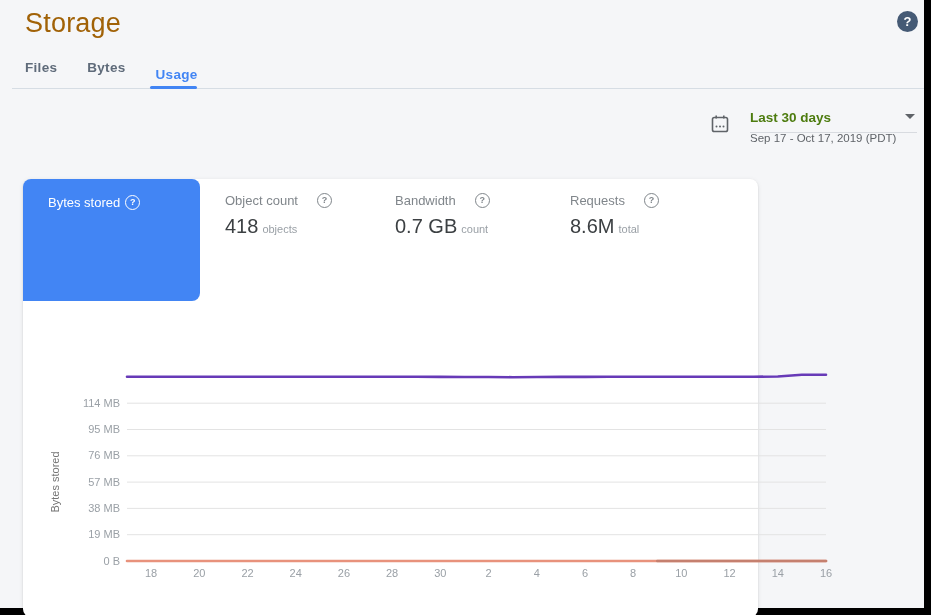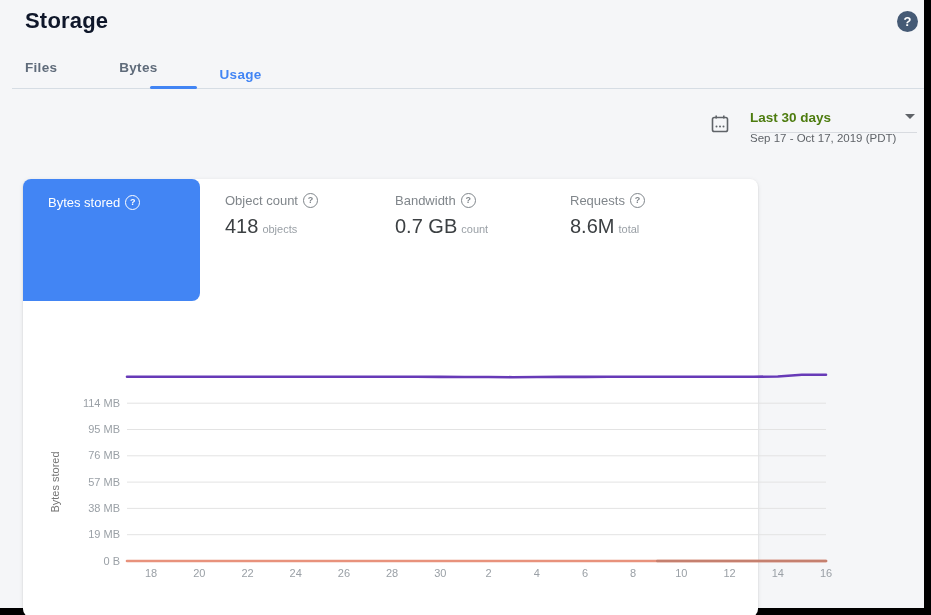--- a/index.html
+++ b/index.html
@@ -1,23 +1,23 @@
 <!DOCTYPE html>
 <html><head>
 <meta charset="utf-8">
 <style>
   html,body{margin:0;padding:0;background:#000;width:931px;height:615px;overflow:hidden;
     font-family:"Liberation Sans","DejaVu Sans",sans-serif;}
   #page{position:absolute;left:0;top:0;width:924px;height:608px;background:#f5f6f8;}
   
-  .title{position:absolute;left:25px;top:8px;font-size:22px;font-weight:700;color:#0f172a;letter-spacing:.2px;}
+  .title{position:absolute;left:25px;top:8px;font-size:27px;font-weight:400;color:#a16207;letter-spacing:.2px;}
   .help-circle{position:absolute;left:897px;top:11px;width:21px;height:21px;border-radius:50%;
     background:#455a75;color:#fff;font-size:13px;font-weight:700;display:flex;align-items:center;justify-content:center;cursor:pointer;}
   
-  .tabs{position:absolute;left:25px;top:60px;display:flex;gap:32px;}
+  .tabs{position:absolute;left:25px;top:60px;display:flex;}
   .tab{font-size:13.5px;font-weight:700;letter-spacing:.3px;color:#5f6b7a;margin-right:30px;padding-bottom:12px;cursor:pointer;}
   .tab.active{color:#4285f4;margin-top:7px;}
   .tabs-divider{position:absolute;left:12px;top:88px;width:912px;height:1px;background:#d6dde4;}
   .tab-underline{position:absolute;left:150px;top:86px;width:47px;height:3px;border-radius:3px;background:#4285f4;}
   
   .date-sel{position:absolute;left:710px;top:108px;width:207px;cursor:pointer;}
   .cal-icon{position:absolute;left:0;top:6px;}
   .date-main{position:absolute;left:40px;top:0;width:167px;border-bottom:1px solid #d8dbe0;padding-bottom:6px;}
   .date-label{font-size:13.5px;font-weight:700;color:#4d7c0f;}
   .caret{position:absolute;right:2px;top:6px;width:0;height:0;border-left:5px solid transparent;border-right:5px solid transparent;border-top:5px solid #5f6368;}
@@ -25,21 +25,21 @@
   
   .card{position:absolute;left:23px;top:179px;width:735px;height:438px;background:#fff;border-radius:8px;
     box-shadow:0 1px 2px rgba(0,0,0,.12),0 1px 5px rgba(0,0,0,.08);}
   .metric-blue{position:absolute;left:0;top:0;width:177px;height:122px;background:#4285f4;border-radius:8px 8px 8px 0;color:#fff;cursor:pointer;}
   .metric-blue .m-label{position:absolute;left:25px;top:16px;font-size:13px;display:flex;align-items:center;gap:5px;}
   .metric-blue .m-value{position:absolute;left:25px;top:36px;font-size:20px;}
   .metric-blue .m-unit{font-size:11px;opacity:.85;margin-left:4px;}
   .qicon{display:inline-flex;width:13px;height:13px;border-radius:50%;border:1.3px solid currentColor;
     font-size:9px;font-weight:700;align-items:center;justify-content:center;line-height:1;}
   .metric{position:absolute;top:14px;cursor:pointer;}
-  .metric .m-label{font-size:13px;color:#80868b;display:flex;align-items:flex-end;gap:5px;}
+  .metric .m-label{font-size:13px;color:#80868b;display:flex;align-items:flex-end;gap:19px;}
   .metric .m-value{margin-top:7px;font-size:20px;color:#3c4043;}
   .metric .m-unit{font-size:11px;color:#9aa0a6;margin-left:4px;}
   #metric-1{left:202px;} #metric-2{left:372px;} #metric-3{left:547px;}
   #chart{position:absolute;left:0;top:168px;}
   text{font-family:"Liberation Sans","DejaVu Sans",sans-serif;}
 </style>
 </head>
 <body>
 
 <div id="page">

